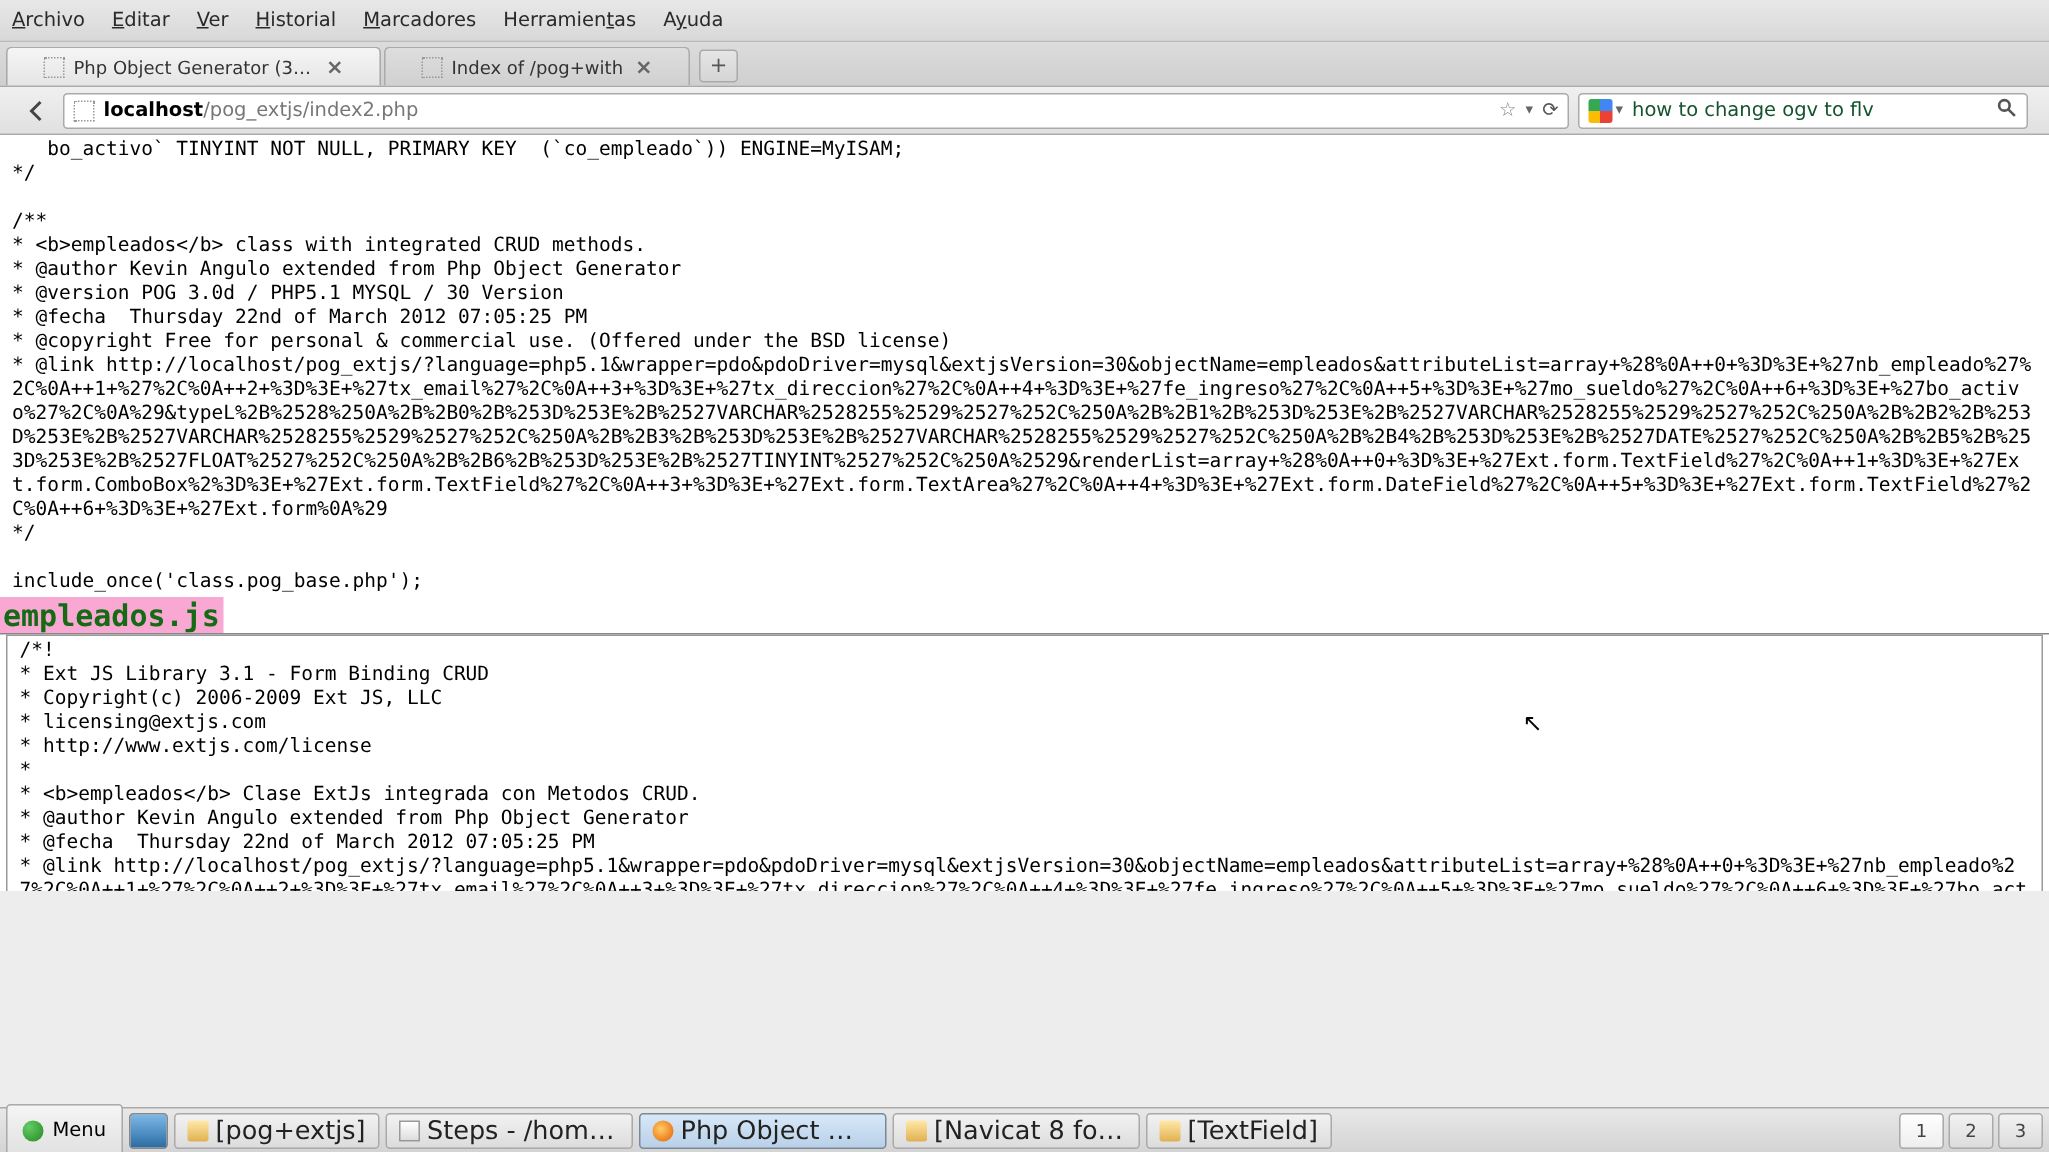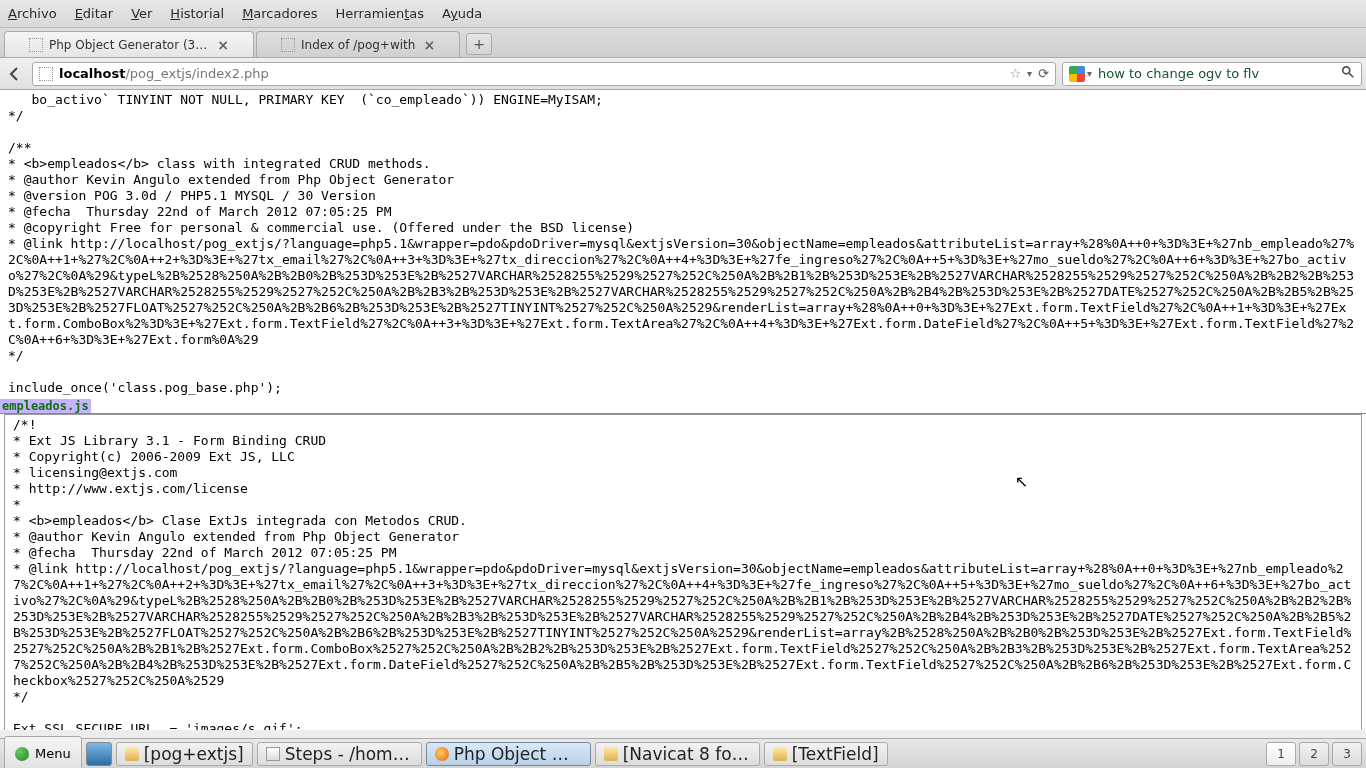--- a/index.html
+++ b/index.html
@@ -10,41 +10,41 @@
 .menubar span u { text-decoration: underline; }
 
 .tabbar { background: linear-gradient(#dcdcdc, #cfcfcf); height: 30px; display: flex; align-items: flex-end; padding: 0 4px; border-bottom: 1px solid #aaa; }
 .tab { display: flex; align-items: center; height: 26px; padding: 0 24px; background: linear-gradient(#f5f5f5, #e5e5e5); border: 1px solid #aaa; border-bottom: none; border-radius: 4px 4px 0 0; margin-right: 2px; font-size: 12px; color: #333; max-width: 250px; }
 .tab.inactive { background: linear-gradient(#dedede, #d0d0d0); }
 .tab .favicon { width: 14px; height: 14px; border: 1px dotted #999; margin-right: 6px; flex-shrink: 0; }
 .tab .title { flex: 1; white-space: nowrap; overflow: hidden; text-overflow: ellipsis; }
 .tab .close { margin-left: 8px; color: #666; font-weight: bold; cursor: pointer; font-size: 14px; }
 .newtab { width: 26px; height: 22px; display: flex; align-items: center; justify-content: center; background: linear-gradient(#e5e5e5,#d5d5d5); border: 1px solid #aaa; border-radius: 3px; margin-left: 4px; margin-bottom: 2px; color: #555; font-size: 14px; cursor: pointer; }
 
-.navbar { background: linear-gradient(#f0f0f0, #e0e0e0); height: 32px; display: flex; align-items: center; padding: 0 4px; border-bottom: 1px solid #aaa; gap: 6px; }
+.navbar { background: linear-gradient(#f0f0f0, #e0e0e0); height: 32px; display: flex; align-items: center; padding: 0 14px; border-bottom: 1px solid #aaa; gap: 6px; }
 .backbtn { width: 22px; height: 22px; display: flex; align-items: center; justify-content: center; color: #444; cursor: pointer; }
 .urlbar { flex: 1; height: 24px; background: #fff; border: 1px solid #aaa; border-radius: 3px; display: flex; align-items: center; padding: 0 6px; }
 .urlbar .pageicon { width: 14px; height: 14px; border: 1px dotted #999; margin-right: 6px; }
 .urlbar .urltext { flex: 1; font-size: 13px; color: #333; }
 .urlbar .urlhost { font-weight: bold; color: #000; }
 .urlbar .urlpath { color: #777; }
 .urlbar .star { color: #888; margin: 0 4px; cursor: pointer; }
 .urlbar .dd { color: #666; font-size: 10px; margin: 0 2px; cursor: pointer; }
 .urlbar .reload { color: #555; cursor: pointer; margin-left: 4px; }
 .searchbar { width: 300px; height: 24px; background: #fff; border: 1px solid #aaa; border-radius: 3px; display: flex; align-items: center; padding: 0 6px; }
 .searchbar .engicon { width: 16px; height: 16px; margin-right: 2px; position: relative; }
 .searchbar .engicon::before { content:""; position:absolute; inset:0; background: conic-gradient(#4285f4 0 25%, #ea4335 0 50%, #fbbc05 0 75%, #34a853 0 100%); border-radius: 2px; }
 .searchbar .dd { color:#666; font-size:10px; margin-right:6px; cursor:pointer; }
 .searchbar .stext { flex:1; font-size:13px; color:#14532d; }
 .searchbar .mag { color:#555; cursor:pointer; }
 
-.content { background: #fff; height: 640px; overflow: hidden; position: relative; }
+.content { background: #fff; height: 504px; overflow: hidden; position: relative; }
 .codeview { font-family: "DejaVu Sans Mono", "Courier New", monospace; font-size: 13px; line-height: 16px; white-space: pre; color: #000; padding: 2px 8px; }
 .codeview .lonewrap { white-space: pre-wrap; word-break: break-all; }
-.heading { background: #c4b5fd; color: #146b14; font-family: "DejaVu Sans Mono", monospace; font-size: 12px; font-weight: bold; padding: 0 2px; display: inline-block; }
+.heading { background: #f9a8d4; color: #146b14; font-family: "DejaVu Sans Mono", monospace; font-size: 20px; font-weight: bold; padding: 0 2px; display: inline-block; }
 .hr { border-top: 1px solid #888; margin: 0; }
 .fileblock { border: 1px solid #999; margin: 0 4px 4px 4px; }
 .cursor { position: absolute; left: 1015px; top: 382px; font-size: 16px; color: #000; pointer-events: none; }
 
 .taskbar { position: absolute; bottom: 0; left: 0; right: 0; height: 30px; background: linear-gradient(#e8e8e8, #d4d4d4); border-top: 1px solid #aaa; display: flex; align-items: center; padding: 0 4px; gap: 4px; }
 .menubtn { height: 36px; display: flex; align-items: center; padding: 0 10px; background: linear-gradient(#f5f5f5,#e0e0e0); border: 1px solid #aaa; border-radius: 3px; gap: 6px; cursor: pointer; }
 .menubtn .micon { width:14px; height:14px; border-radius:50%; background: radial-gradient(circle at 30% 30%, #6c6, #282); }
 .deskbtn { width: 26px; height: 24px; background: linear-gradient(#7db9e8,#2b6ca3); border: 1px solid #888; border-radius: 3px; cursor: pointer; }
 .taskbtn { height: 24px; display: flex; align-items: center; padding: 0 8px; background: linear-gradient(#f2f2f2,#dcdcdc); border: 1px solid #aaa; border-radius: 3px; font-size: 17px; color: #222; max-width: 165px; cursor: pointer; gap: 5px; }
 .taskbtn.active { background: linear-gradient(#d8e8f8,#b8d0e8); border-color: #789; }

